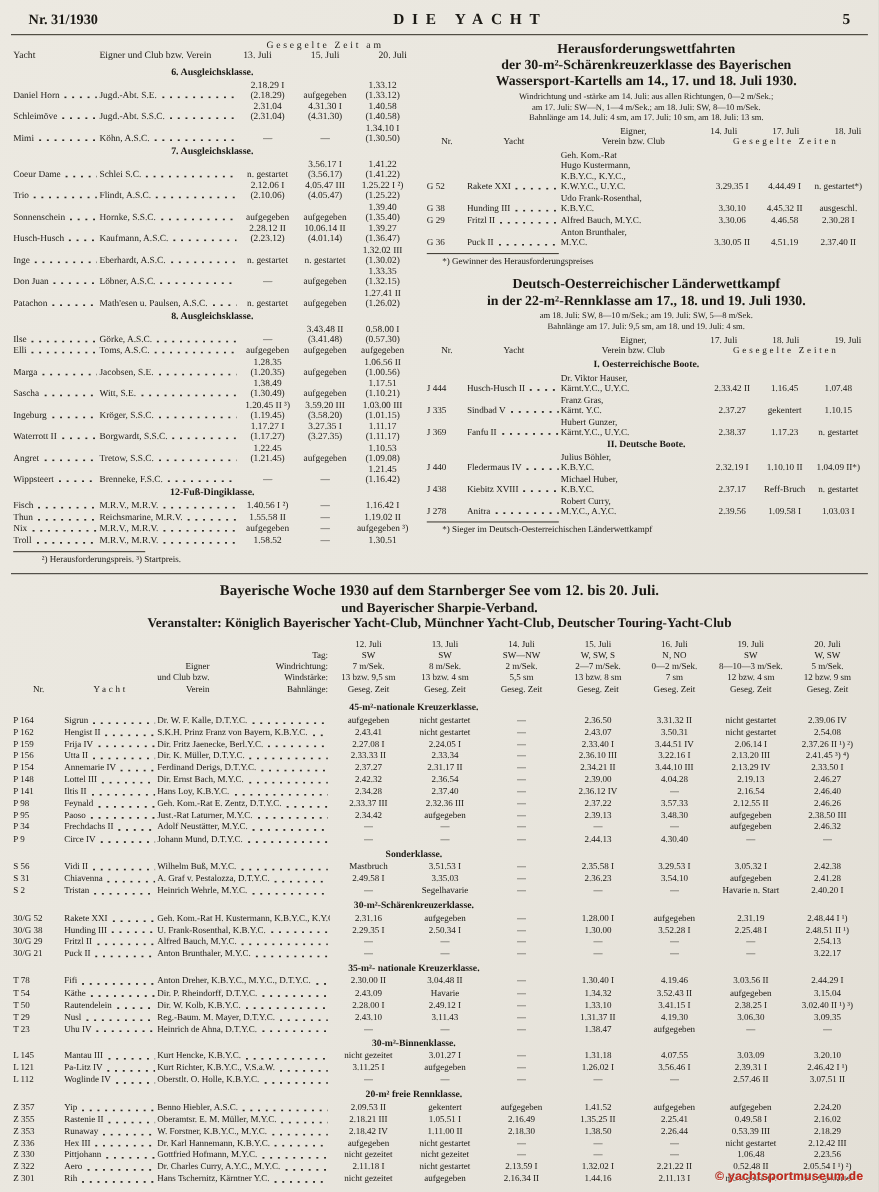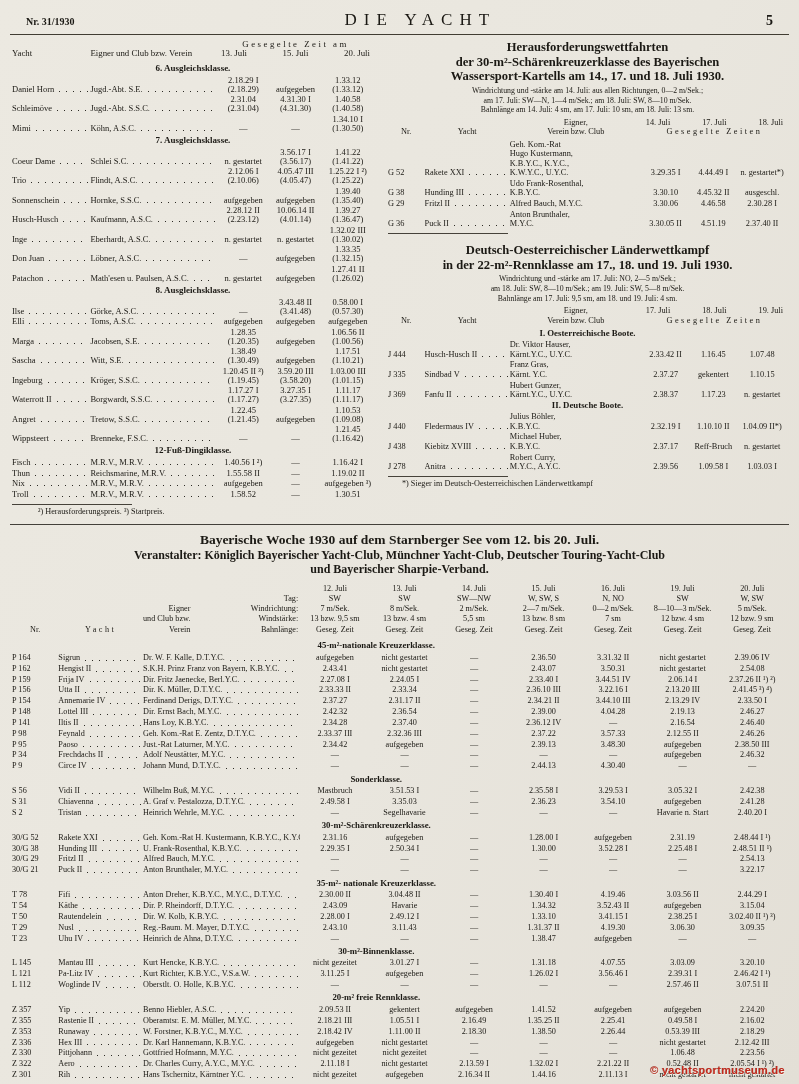--- a/index.html
+++ b/index.html
@@ -10,22 +10,22 @@
   .page{
     position:relative;width:799px;height:1084px;overflow:hidden;
     background:linear-gradient(115deg,#ece9e1 0%,#e9e6de 55%,#e3dfd6 100%);
     color:#1b1914;
   }
   
   .masthead{
     display:flex;align-items:baseline;justify-content:space-between;
     padding:10px 16px 4px 16px;border-bottom:1.5px solid #413d33;margin:0 10px;
   }
-  .issue{font-size:10px;font-weight:bold;}
-  .mag-title{font-size:17px;font-weight:normal;letter-spacing:7px;}
+  .issue{font-size:13px;font-weight:bold;}
+  .mag-title{font-size:14px;font-weight:bold;letter-spacing:7px;}
   .pagenum{font-size:14px;font-weight:bold;}
   
   .top{display:flex;padding:5px 12px 2px 12px;}
   .col-left{width:362px;flex:0 0 362px;}
   .col-right{flex:1 1 auto;padding-left:14px;}
   table{border-collapse:collapse;table-layout:fixed;width:100%;}
   td,th{padding:0;vertical-align:bottom;font-weight:normal;}
   
   .ltab{font-size:8.5px;line-height:1.06;}
   .ltab .h{font-size:8.8px;text-align:left;vertical-align:bottom;padding-bottom:2px;}
@@ -632,29 +632,29 @@
                 </td>
                 <td class="own">Anton Brunthaler,
 M.Y.C.</td>
                 <td class="t">3.30.05 II</td>
                 <td class="t">4.51.19</td>
                 <td class="t">2.37.40 II</td>
               </tr>
             </tbody>
         </table>
         <div class="rule-short"></div>
+        <div class="r-footnote">*) Gewinner des Herausforderungspreises</div>
       </div>
 
       <div style="margin-top:9px;">
         <div class="rsec-title">
             <div>Deutsch-Oesterreichischer Länderwettkampf</div>
             <div>in der 22-m²-Rennklasse am 17., 18. und 19. Juli 1930.</div>
           </div>
         <div class="wind">
-            <div>Windrichtung und -stärke am 17. Juli: NO, 2—5 m/Sek.;</div>
             <div>am 18. Juli: SW, 8—10 m/Sek.; am 19. Juli: SW, 5—8 m/Sek.</div>
             <div>Bahnlänge am 17. Juli: 9,5 sm, am 18. und 19. Juli: 4 sm.</div>
           </div>
         <table class="rtab">
           <colgroup>
               <col style="width:36px">
               <col style="width:84px">
               <col style="width:130px">
               <col style="width:47px">
               <col style="width:47px">
@@ -774,22 +774,22 @@
       </div>
 
     </div>
   </div>
 
   <div class="big-rule"></div>
 
   <div>
     <div class="bw-title">Bayerische Woche 1930 auf dem Starnberger See vom 12. bis 20. Juli.</div>
     <div class="bw-org">
+        <div>und Bayerischer Sharpie-Verband.</div>
         <div>Veranstalter: Königlich Bayerischer Yacht-Club, Münchner Yacht-Club, Deutscher Touring-Yacht-Club</div>
-        <div>und Bayerischer Sharpie-Verband.</div>
       </div>
     <table class="bwtab">
       <colgroup>
         <col style="width:46px">
           <col style="width:84px">
           <col style="width:156px">
         <col style="width:69px">
           <col style="width:69px">
           <col style="width:69px">
           <col style="width:69px">

